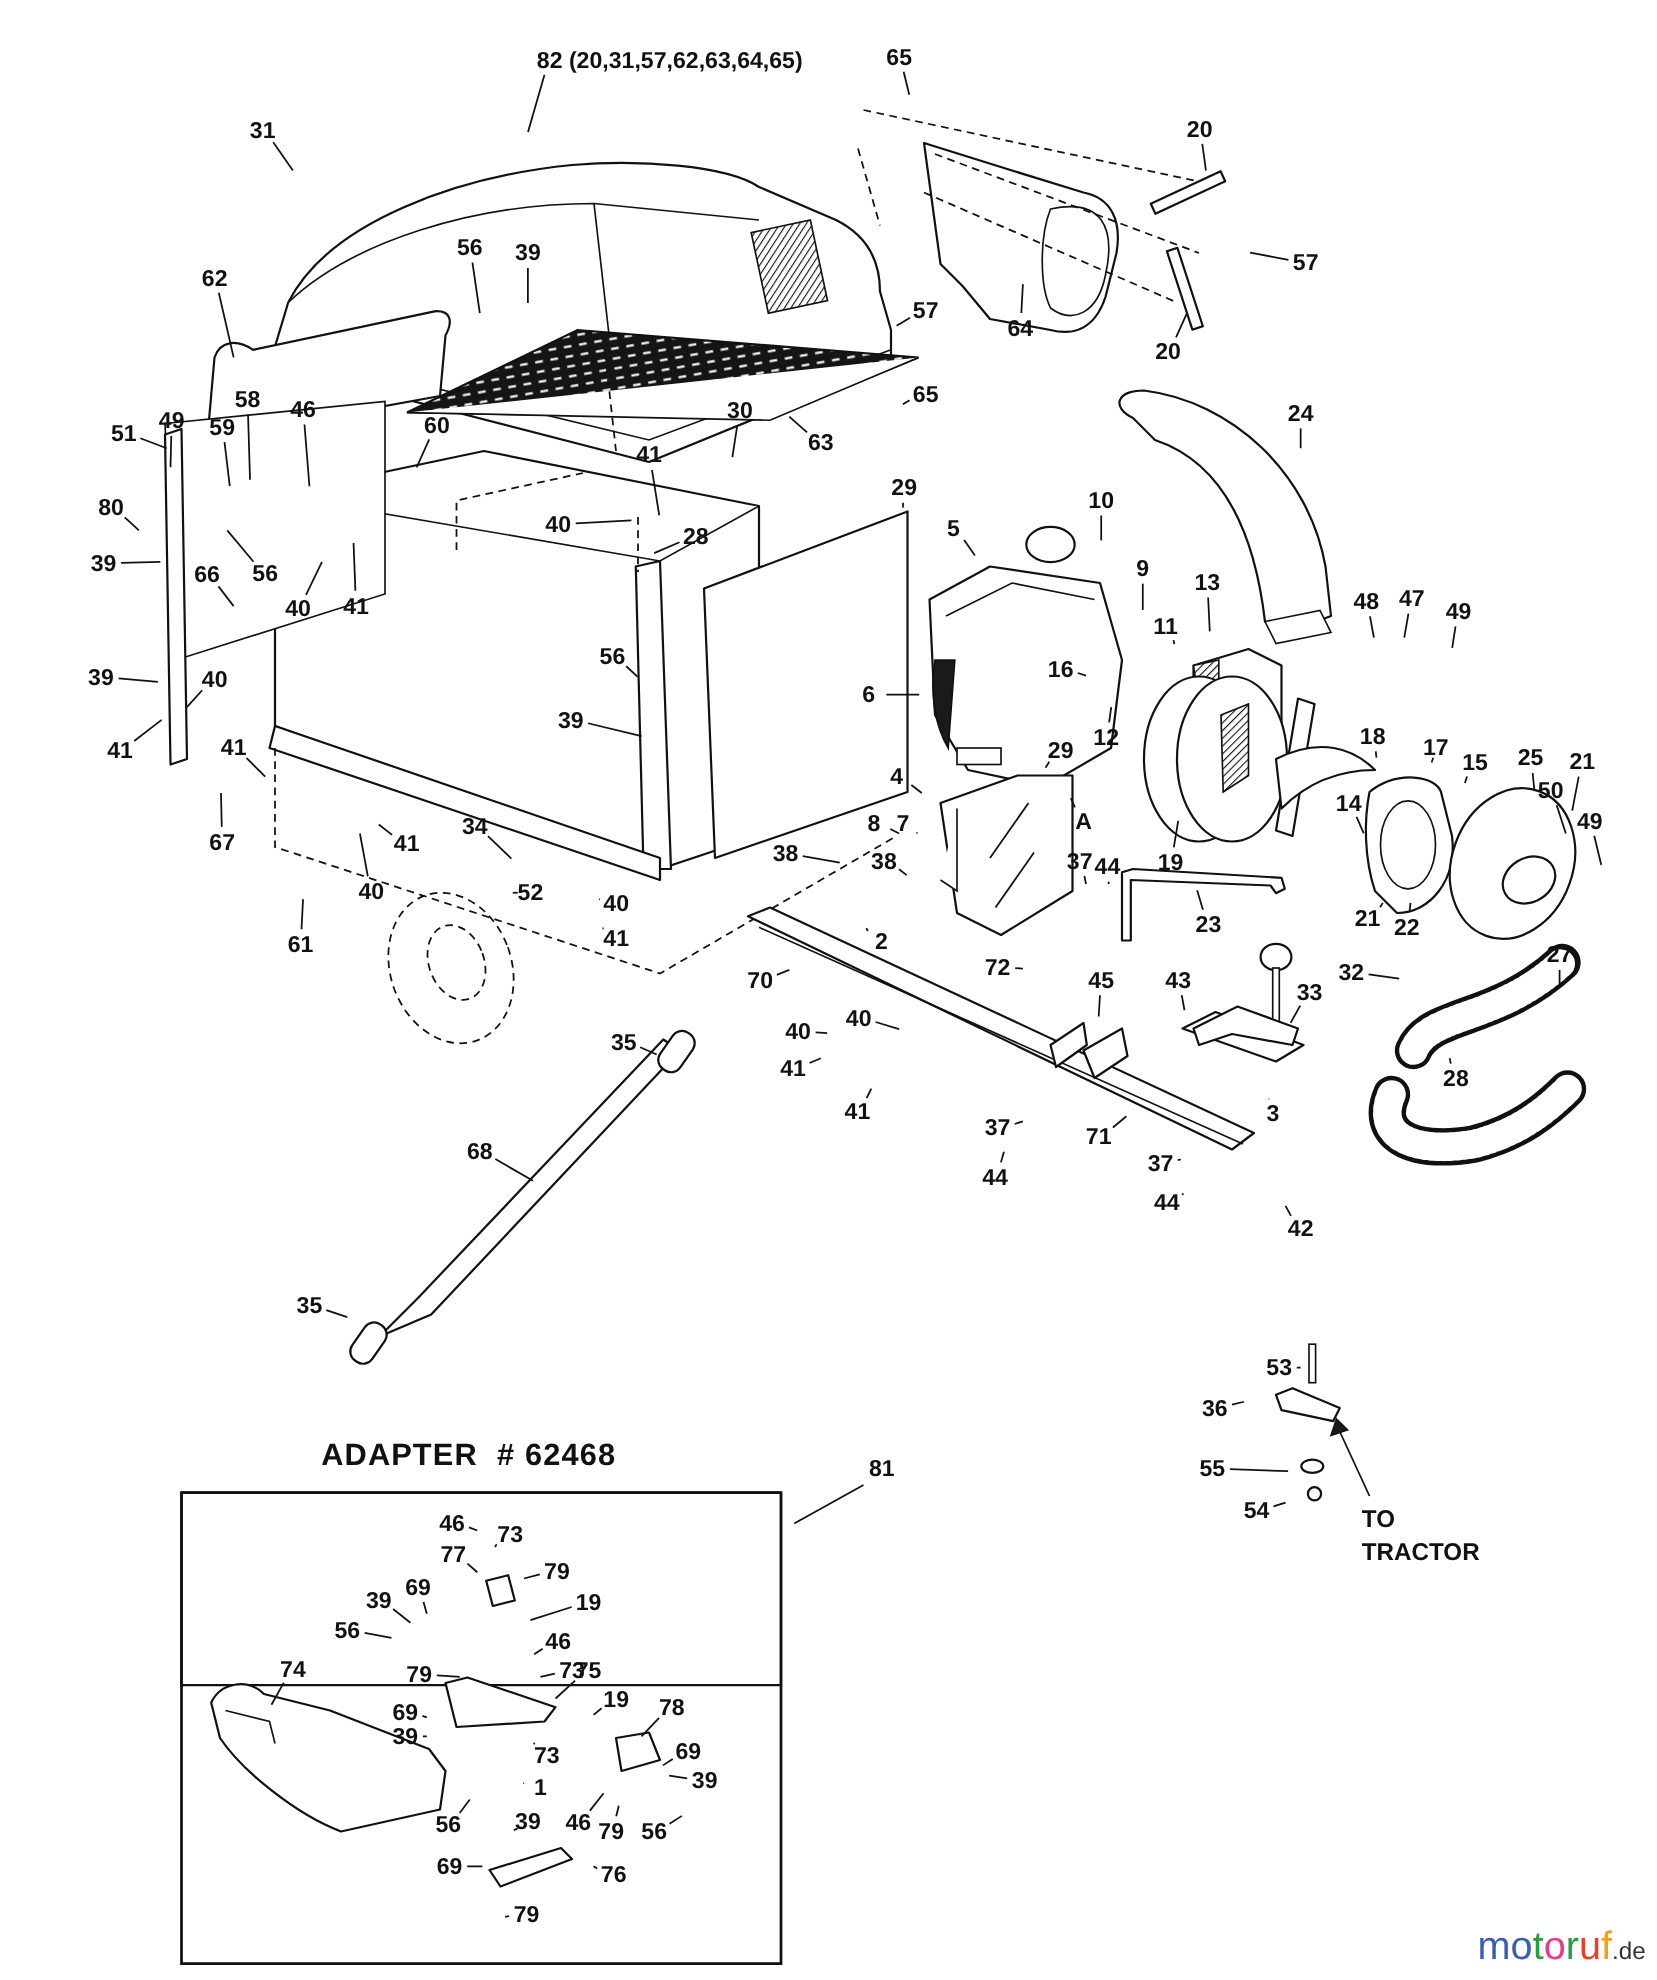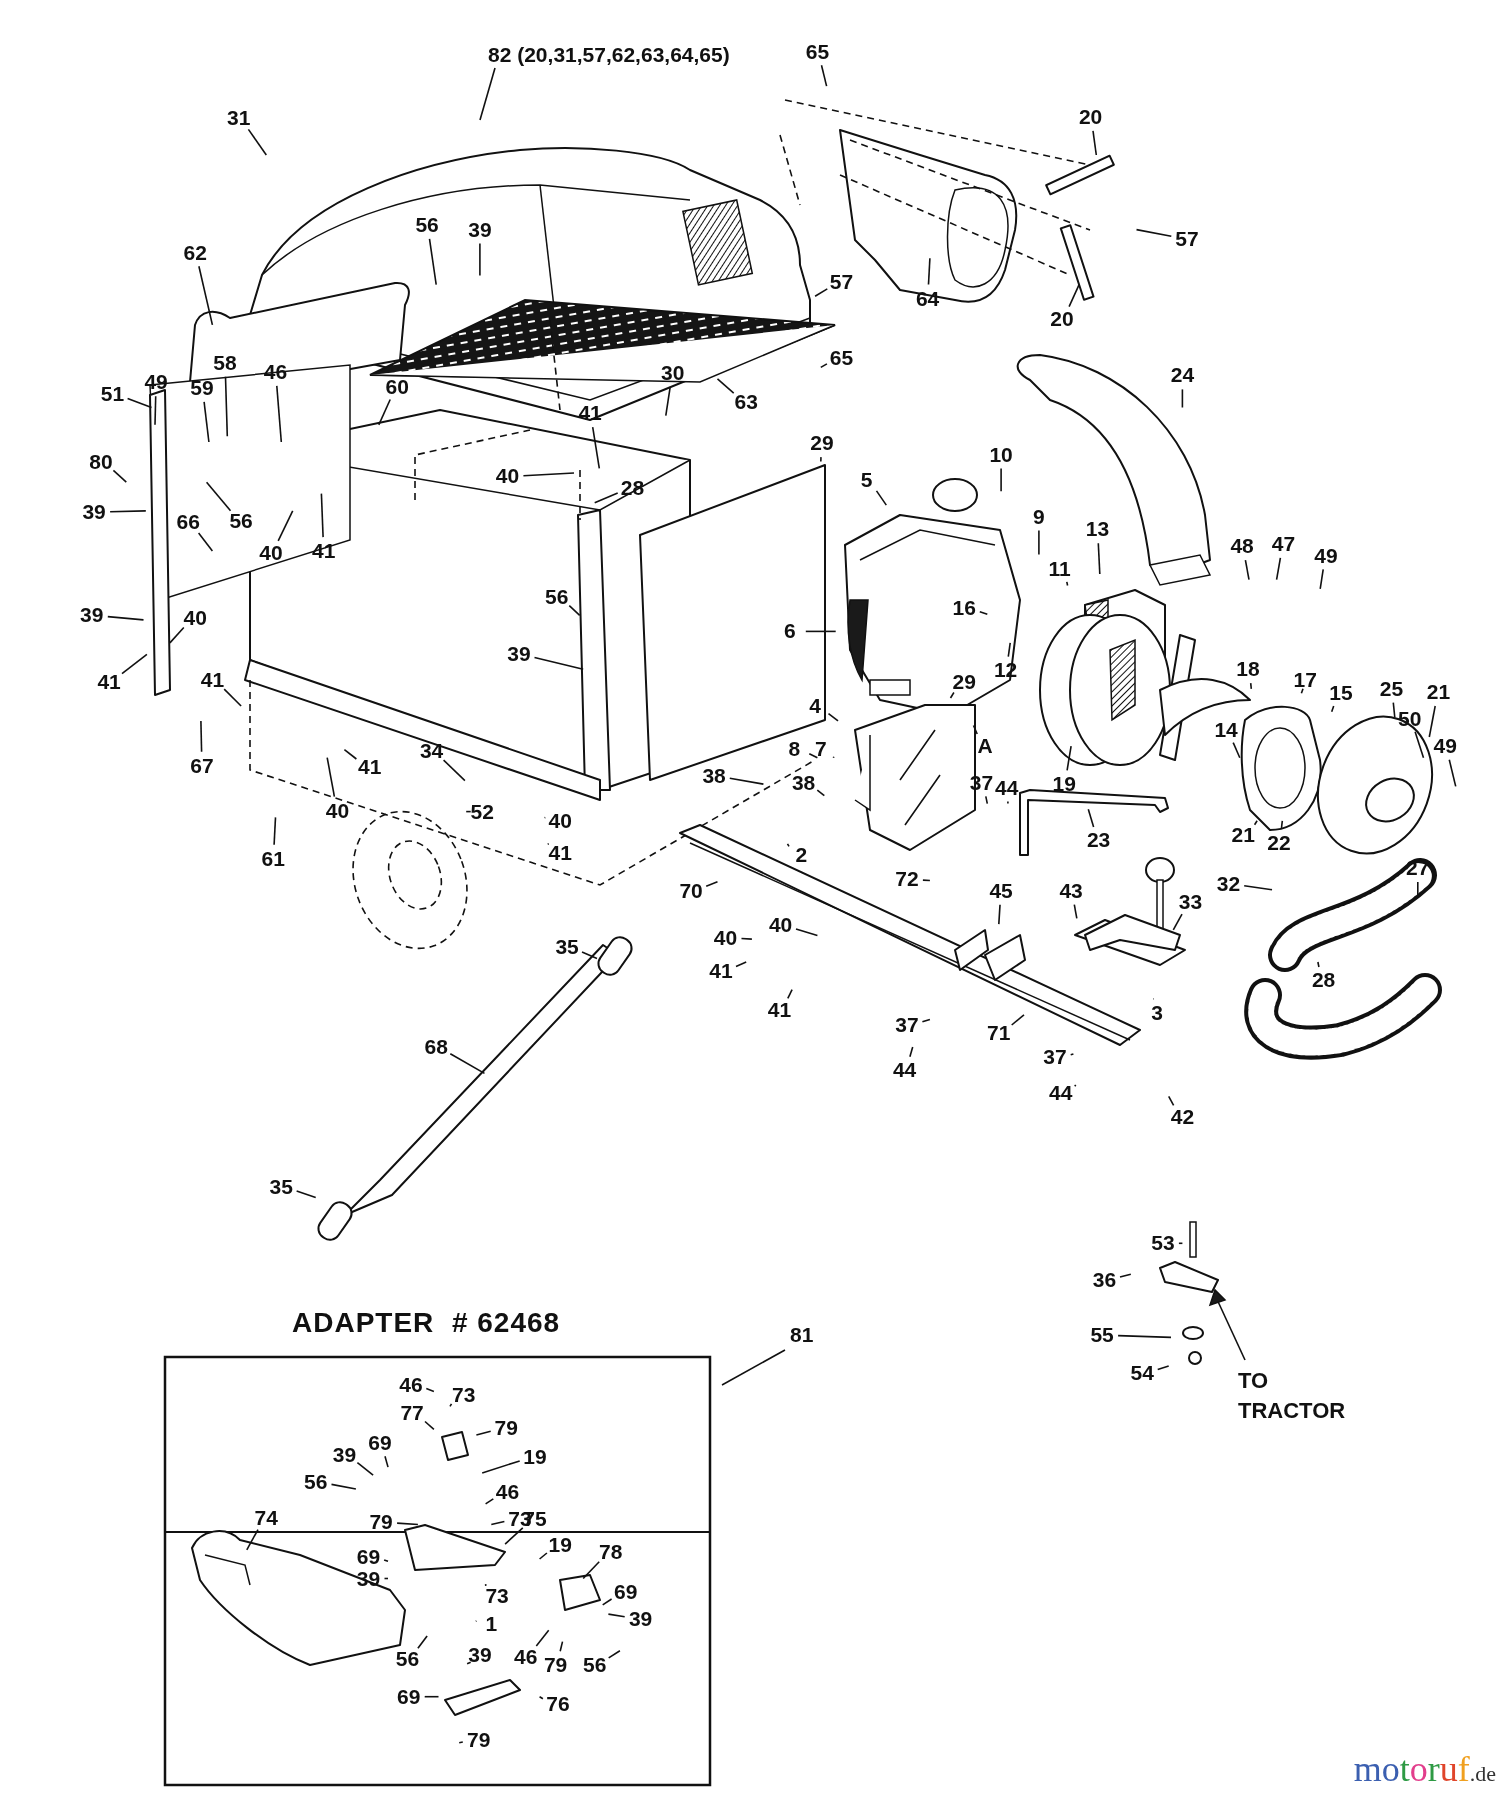--- a/index.html
+++ b/index.html
@@ -10,21 +10,21 @@
   .tractor { font-family: "Liberation Sans", sans-serif; font-weight: bold; font-size: 22px; fill: #111; }
   .part { fill: #fff; stroke: #111; stroke-width: 2; stroke-linejoin: round; }
   .part-thin { fill: #fff; stroke: #111; stroke-width: 1.5; }
   .dark { fill: #1a1a1a; stroke: #111; stroke-width: 1.5; }
   .dash { fill: none; stroke: #111; stroke-width: 1.6; stroke-dasharray: 7 5; }
   .leader { fill: none; stroke: #111; stroke-width: 1.6; }
   .hatch { fill: url(#hatch); stroke: #111; stroke-width: 1.5; }
   .mesh { fill: url(#mesh); stroke: #111; stroke-width: 2; }
   .hose { fill: none; stroke: #111; stroke-width: 34; stroke-linecap: round; }
   .hose-in { fill: none; stroke: #fff; stroke-width: 26; stroke-dasharray: 2 4; stroke-linecap: round; }
-  .logo { position: absolute; right: 10px; bottom: 10px; font-family: Liberation Serif, serif; font-size: 36px; letter-spacing: 0px; }
+  .logo { position: absolute; right: 10px; bottom: 10px; font-family: Liberation Sans, sans-serif; font-size: 36px; letter-spacing: 0px; }
   .logo span { display: inline-block; }
   .logo .de { font-size: 22px; color: #333; }
 </style>
 </head>
 <body>
 
 <svg id="diagram" viewBox="0 0 1506 1800" xmlns="http://www.w3.org/2000/svg">
   <defs>
     <pattern id="hatch" width="5" height="5" patternUnits="userSpaceOnUse" patternTransform="rotate(45)">
       <rect width="5" height="5" fill="#fff"></rect>

